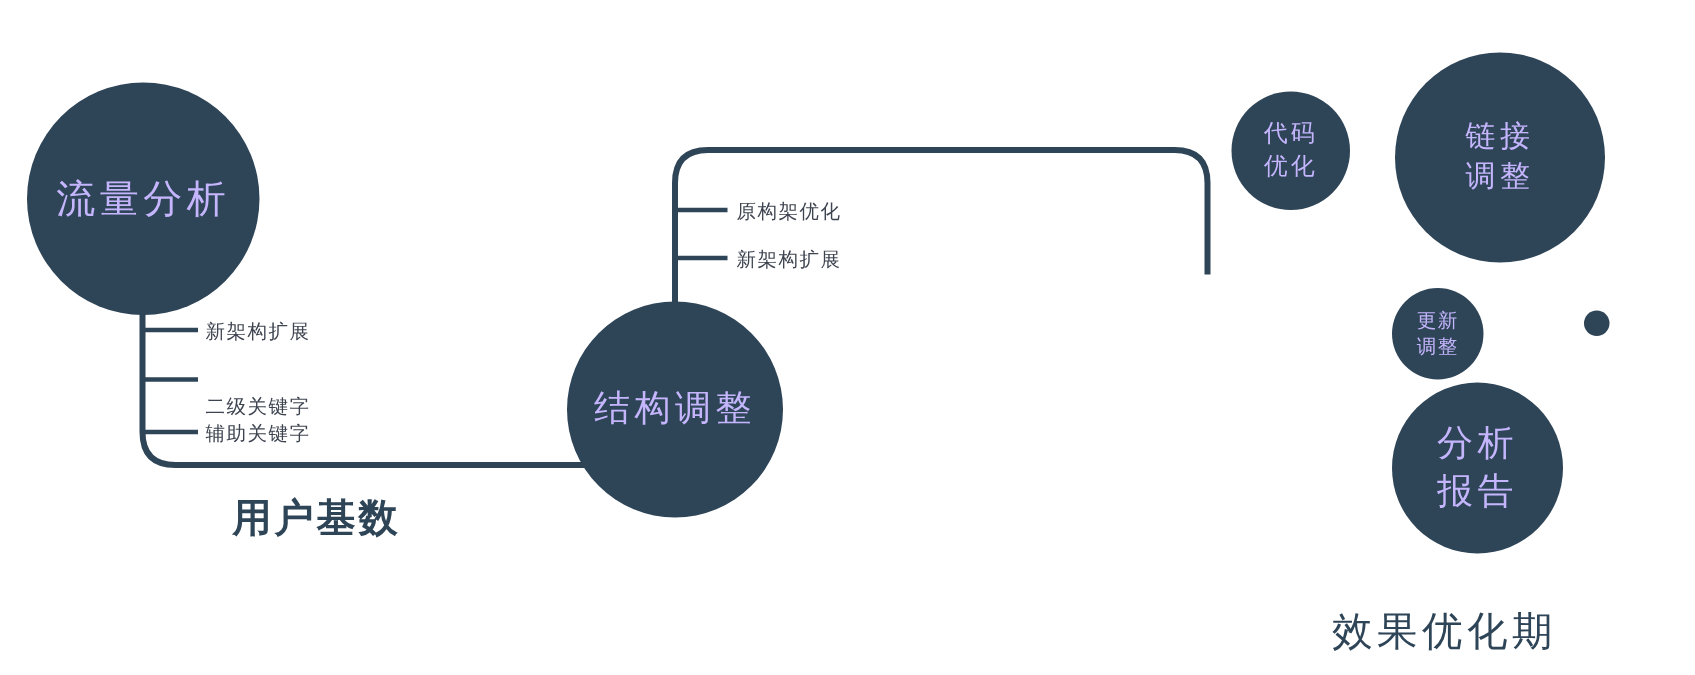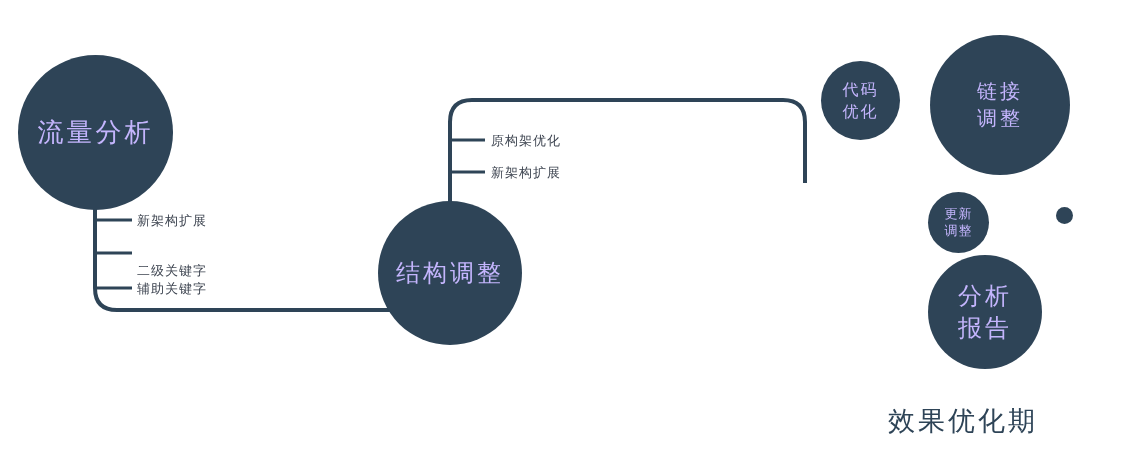--- a/index.html
+++ b/index.html
@@ -93,20 +93,21 @@
 调整</div>
 
   <div class="node node-update">更新
 调整</div>
 
   <div class="node node-dot"></div>
 
   <div class="node node-report">分析
 报告</div>
 
+  <div class="edge-label edge-label-user">用户基数</div>
 
 
   <div class="branch-label bl-t0">新架构扩展</div>
   <div class="branch-label bl-t1">二级关键字</div>
   <div class="branch-label bl-t2">辅助关键字</div>
 
   <div class="branch-label bl-s0">原构架优化</div>
   <div class="branch-label bl-s1">新架构扩展</div>
 
   <div class="footer-label">效果优化期</div>

